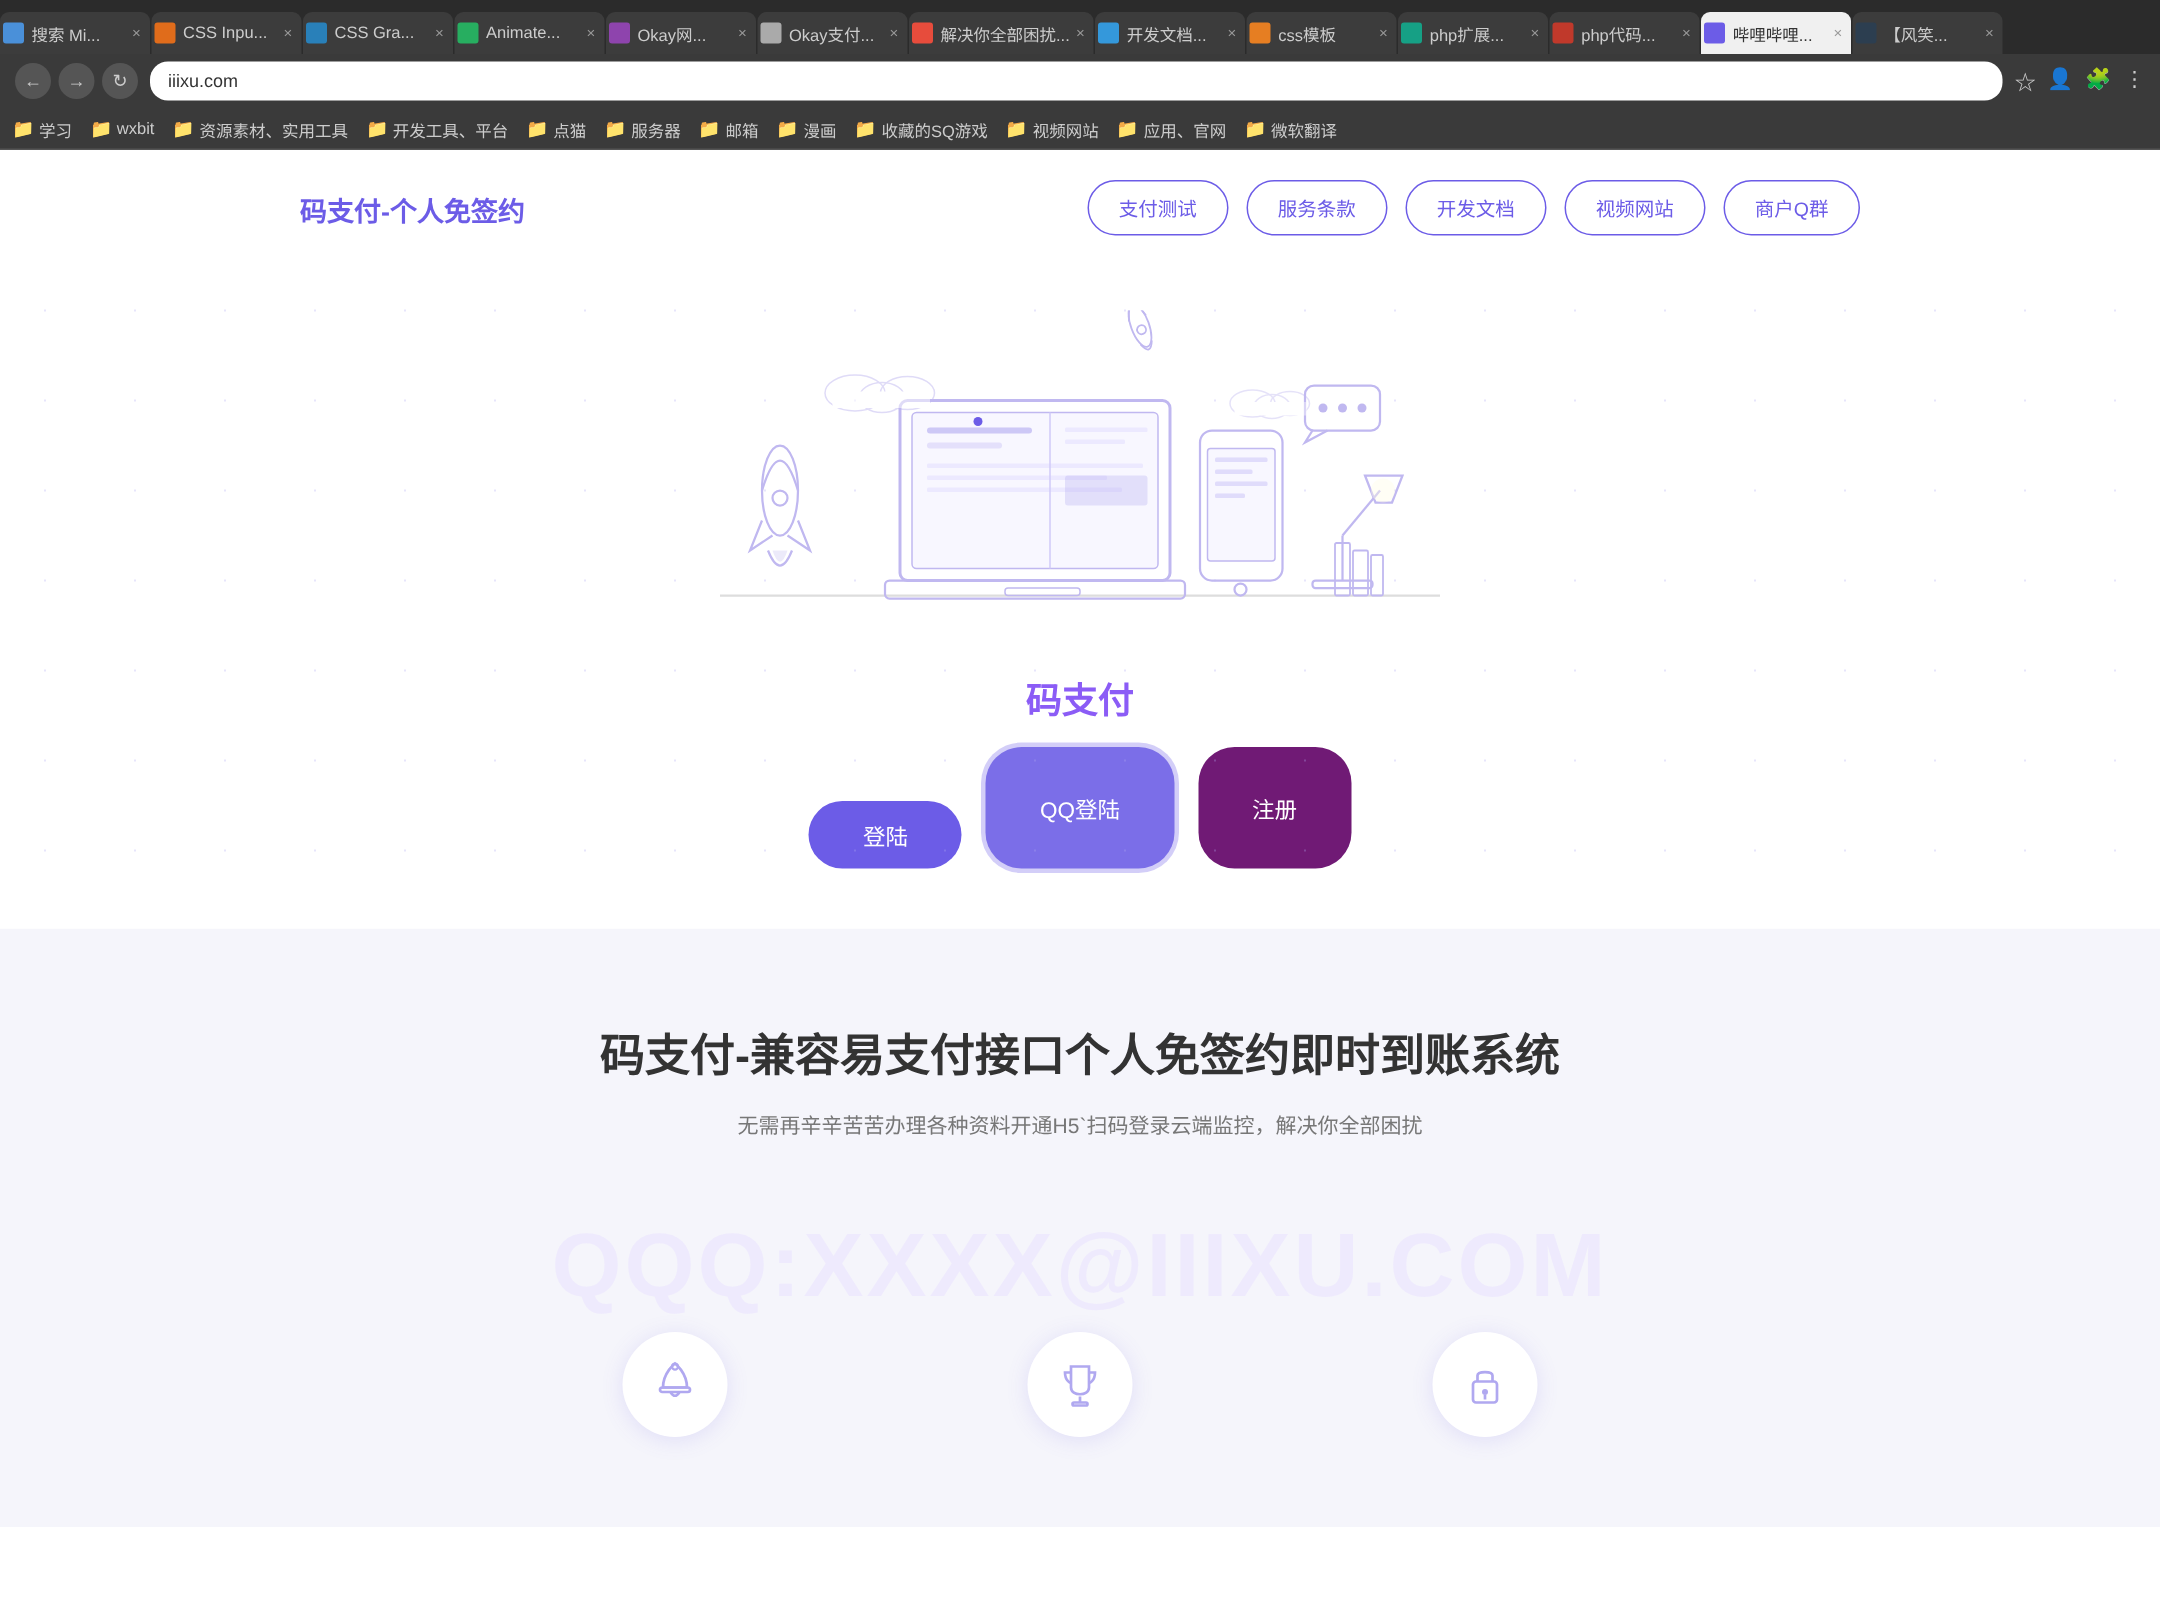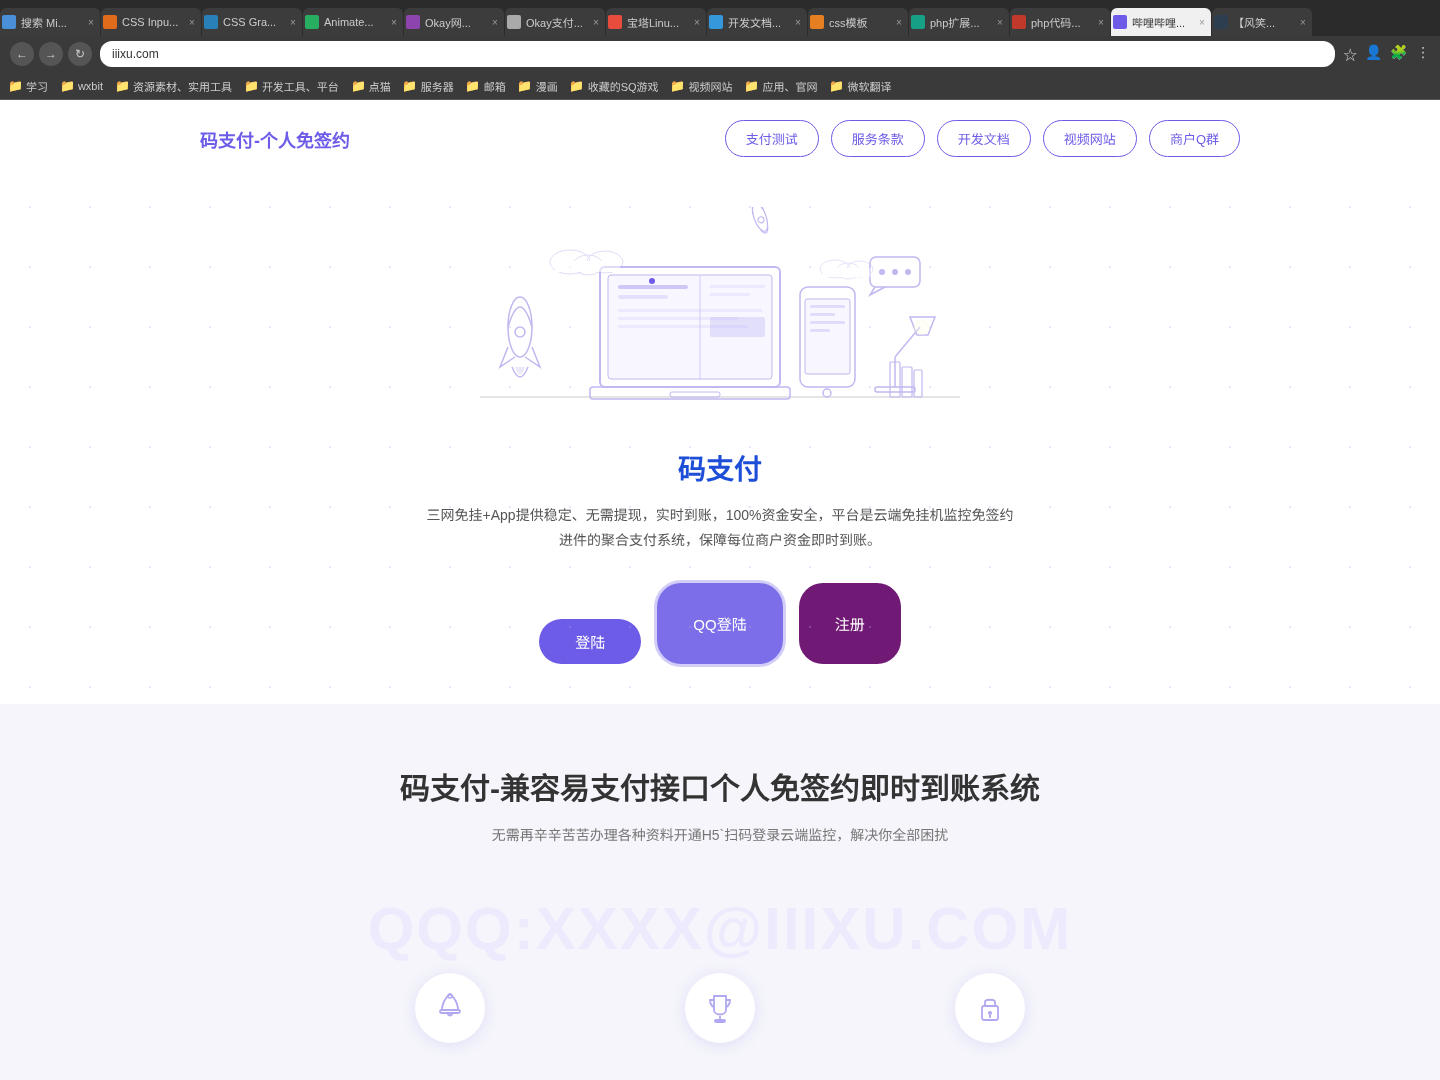--- a/index.html
+++ b/index.html
@@ -38,21 +38,21 @@
     .hero-section { padding: 30px 0 40px; display: flex; flex-direction: column; align-items: center; position: relative; background: #fff; overflow: hidden; }
 
     
     .hero-section::before { content: ''; position: absolute; top: 0; left: 0; right: 0; bottom: 0; background-image: radial-gradient(circle, #b0a8f0 1px, transparent 1px); background-size: 60px 60px; opacity: 0.3; pointer-events: none; }
 
     .hero-illustration { width: 600px; height: 220px; position: relative; margin-bottom: 20px; }
 
     
     .hero-svg { width: 100%; height: 100%; }
 
-    .hero-title { font-size: 28px; color: #1d4ed8; font-weight: bold; margin-bottom: 16px; }
+    .hero-title { font-size: 24px; color: #8b5cf6; font-weight: bold; margin-bottom: 16px; }
     .hero-desc { font-size: 14px; color: #555; text-align: center; max-width: 600px; line-height: 1.8; margin-bottom: 30px; }
 
     .hero-buttons { display: flex; gap: 16px; }
     .btn-login { padding: 12px 36px; background: #6c5ce7; color: #fff; border: none; border-radius: 24px; font-size: 15px; cursor: pointer; margin-top: 36px; }
     .btn-qq-login { padding: 12px 36px; background: #7b6ee8; color: #fff; border: none; border-radius: 24px; font-size: 15px; cursor: pointer; box-shadow: 0 0 0 3px rgba(108,92,231,0.3); }
     .btn-register { padding: 12px 36px; background: #701a75; color: #fff; border: none; border-radius: 24px; font-size: 15px; cursor: pointer; }
 
     
     .features-section { background: #f5f5fb; padding: 60px 200px; text-align: center; }
     .features-title { font-size: 30px; color: #333; font-weight: bold; margin-bottom: 16px; }
@@ -94,21 +94,21 @@
         <span style="overflow: hidden; text-overflow: ellipsis; flex: 1 1 0%;">Okay网...</span>
         <div class="tab-close">×</div>
       </div>
       <div class="tab">
         <div class="tab-favicon" style="background: rgb(170, 170, 170); display: flex; align-items: center; justify-content: center; font-size: 8px; color: rgb(255, 255, 255); font-weight: bold;"></div>
         <span style="overflow: hidden; text-overflow: ellipsis; flex: 1 1 0%;">Okay支付...</span>
         <div class="tab-close">×</div>
       </div>
       <div class="tab">
         <div class="tab-favicon" style="background: rgb(231, 76, 60); display: flex; align-items: center; justify-content: center; font-size: 8px; color: rgb(255, 255, 255); font-weight: bold;"></div>
-        <span style="overflow: hidden; text-overflow: ellipsis; flex: 1 1 0%;">宝塔Linu...</span>
+        <span style="overflow: hidden; text-overflow: ellipsis; flex: 1 1 0%;">解决你全部困扰...</span>
         <div class="tab-close">×</div>
       </div>
       <div class="tab">
         <div class="tab-favicon" style="background: rgb(52, 152, 219); display: flex; align-items: center; justify-content: center; font-size: 8px; color: rgb(255, 255, 255); font-weight: bold;"></div>
         <span style="overflow: hidden; text-overflow: ellipsis; flex: 1 1 0%;">开发文档...</span>
         <div class="tab-close">×</div>
       </div>
       <div class="tab">
         <div class="tab-favicon" style="background: rgb(230, 126, 34); display: flex; align-items: center; justify-content: center; font-size: 8px; color: rgb(255, 255, 255); font-weight: bold;"></div>
         <span style="overflow: hidden; text-overflow: ellipsis; flex: 1 1 0%;">css模板</span>
@@ -323,21 +323,20 @@
         <g transform="translate(400, 50)" opacity="0.4">
           <ellipse cx="15" cy="12" rx="15" ry="9" fill="none" stroke="#c0b8f0" stroke-width="1"></ellipse>
           <ellipse cx="28" cy="14" rx="12" ry="8" fill="none" stroke="#c0b8f0" stroke-width="1"></ellipse>
           <ellipse cx="40" cy="12" rx="13" ry="8" fill="none" stroke="#c0b8f0" stroke-width="1"></ellipse>
           <rect x="3" y="11" width="48" height="9" fill="#fff"></rect>
         </g>
       </svg>
     </div>
 
     <h1 class="hero-title">码支付</h1>
-    <p class="hero-desc">三网免挂+App提供稳定、无需提现，实时到账，100%资金安全，平台是云端免挂机监控免签约进件的聚合支付系统，保障每位商户资金即时到账。</p>
 
     <div class="hero-buttons">
       <button class="btn-login">登陆</button>
       <button class="btn-qq-login">QQ登陆</button>
       <button class="btn-register">注册</button>
     </div>
   </section>
 
   <section class="features-section">
     <h2 class="features-title">码支付-兼容易支付接口个人免签约即时到账系统</h2>

